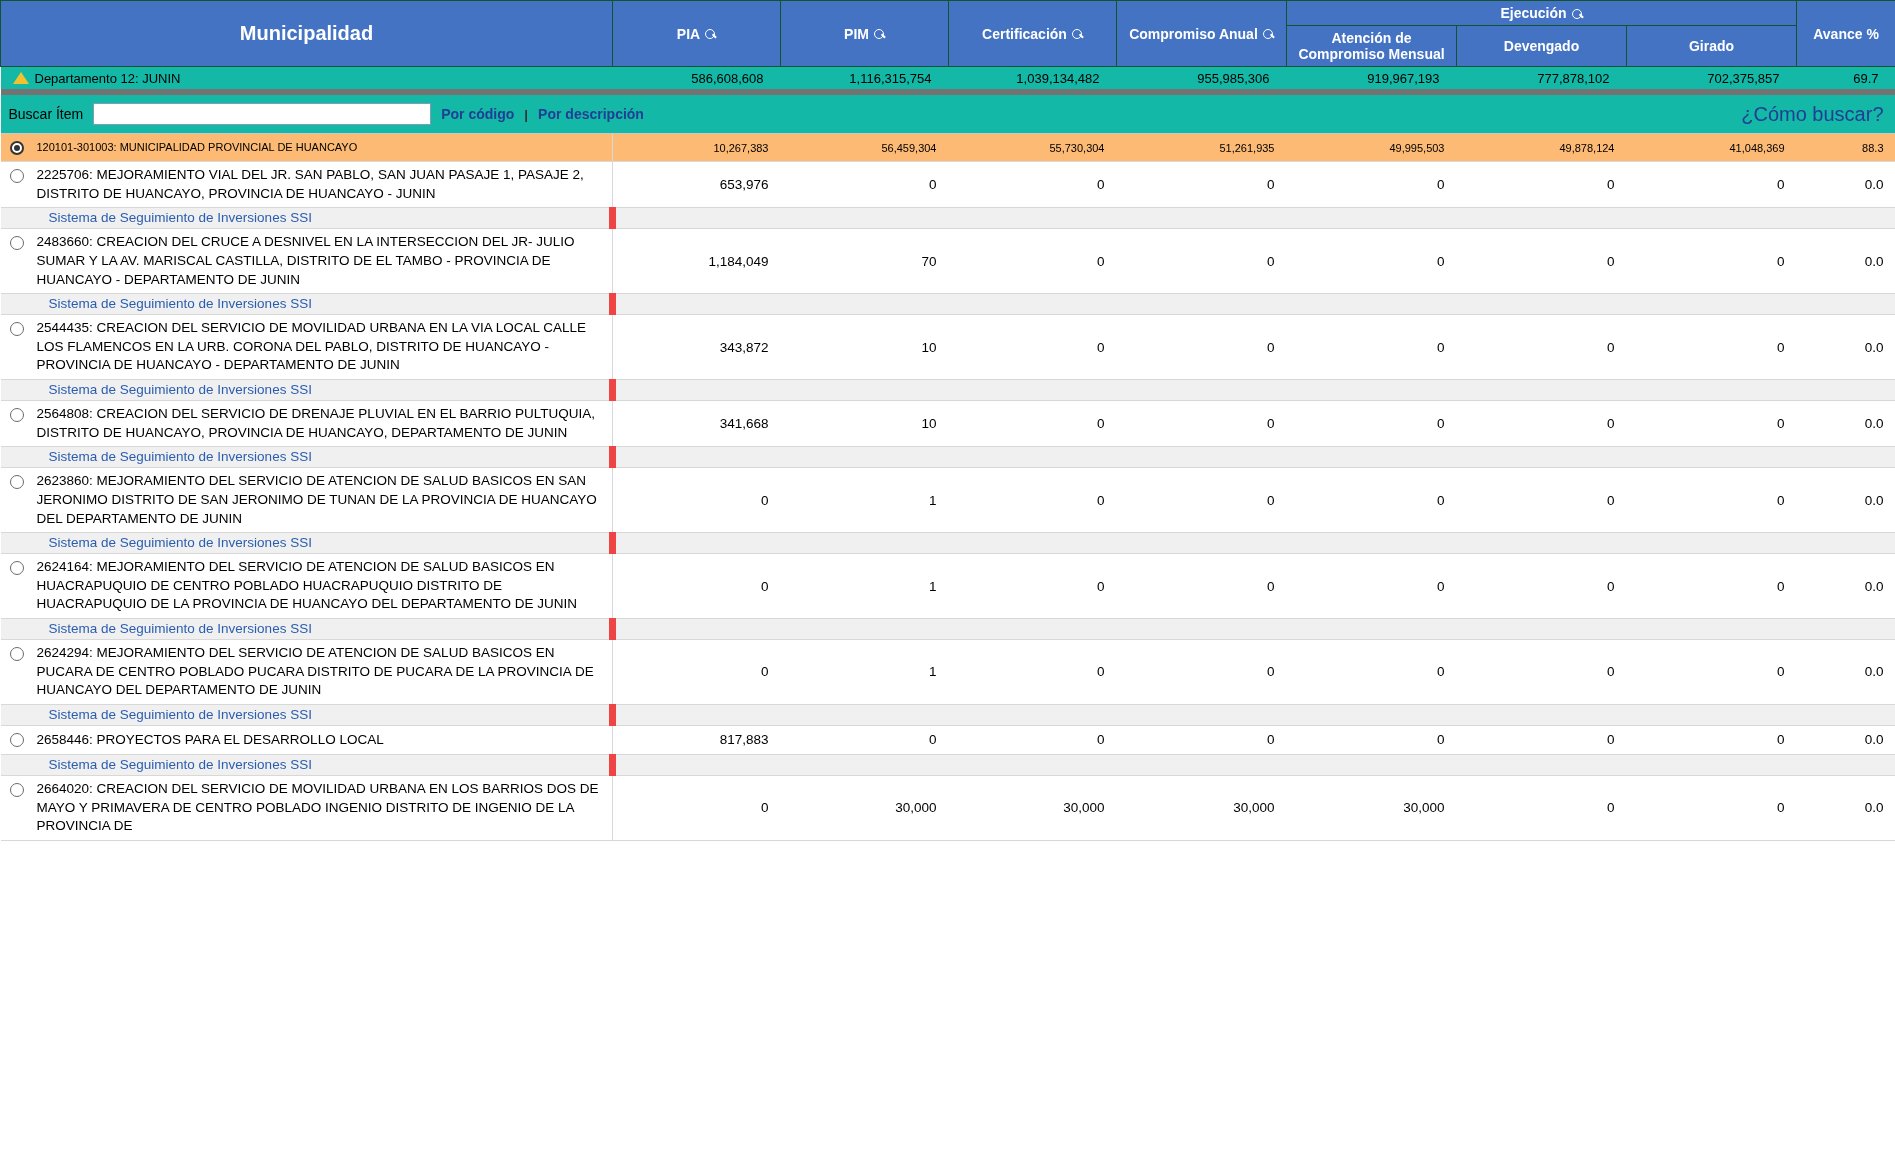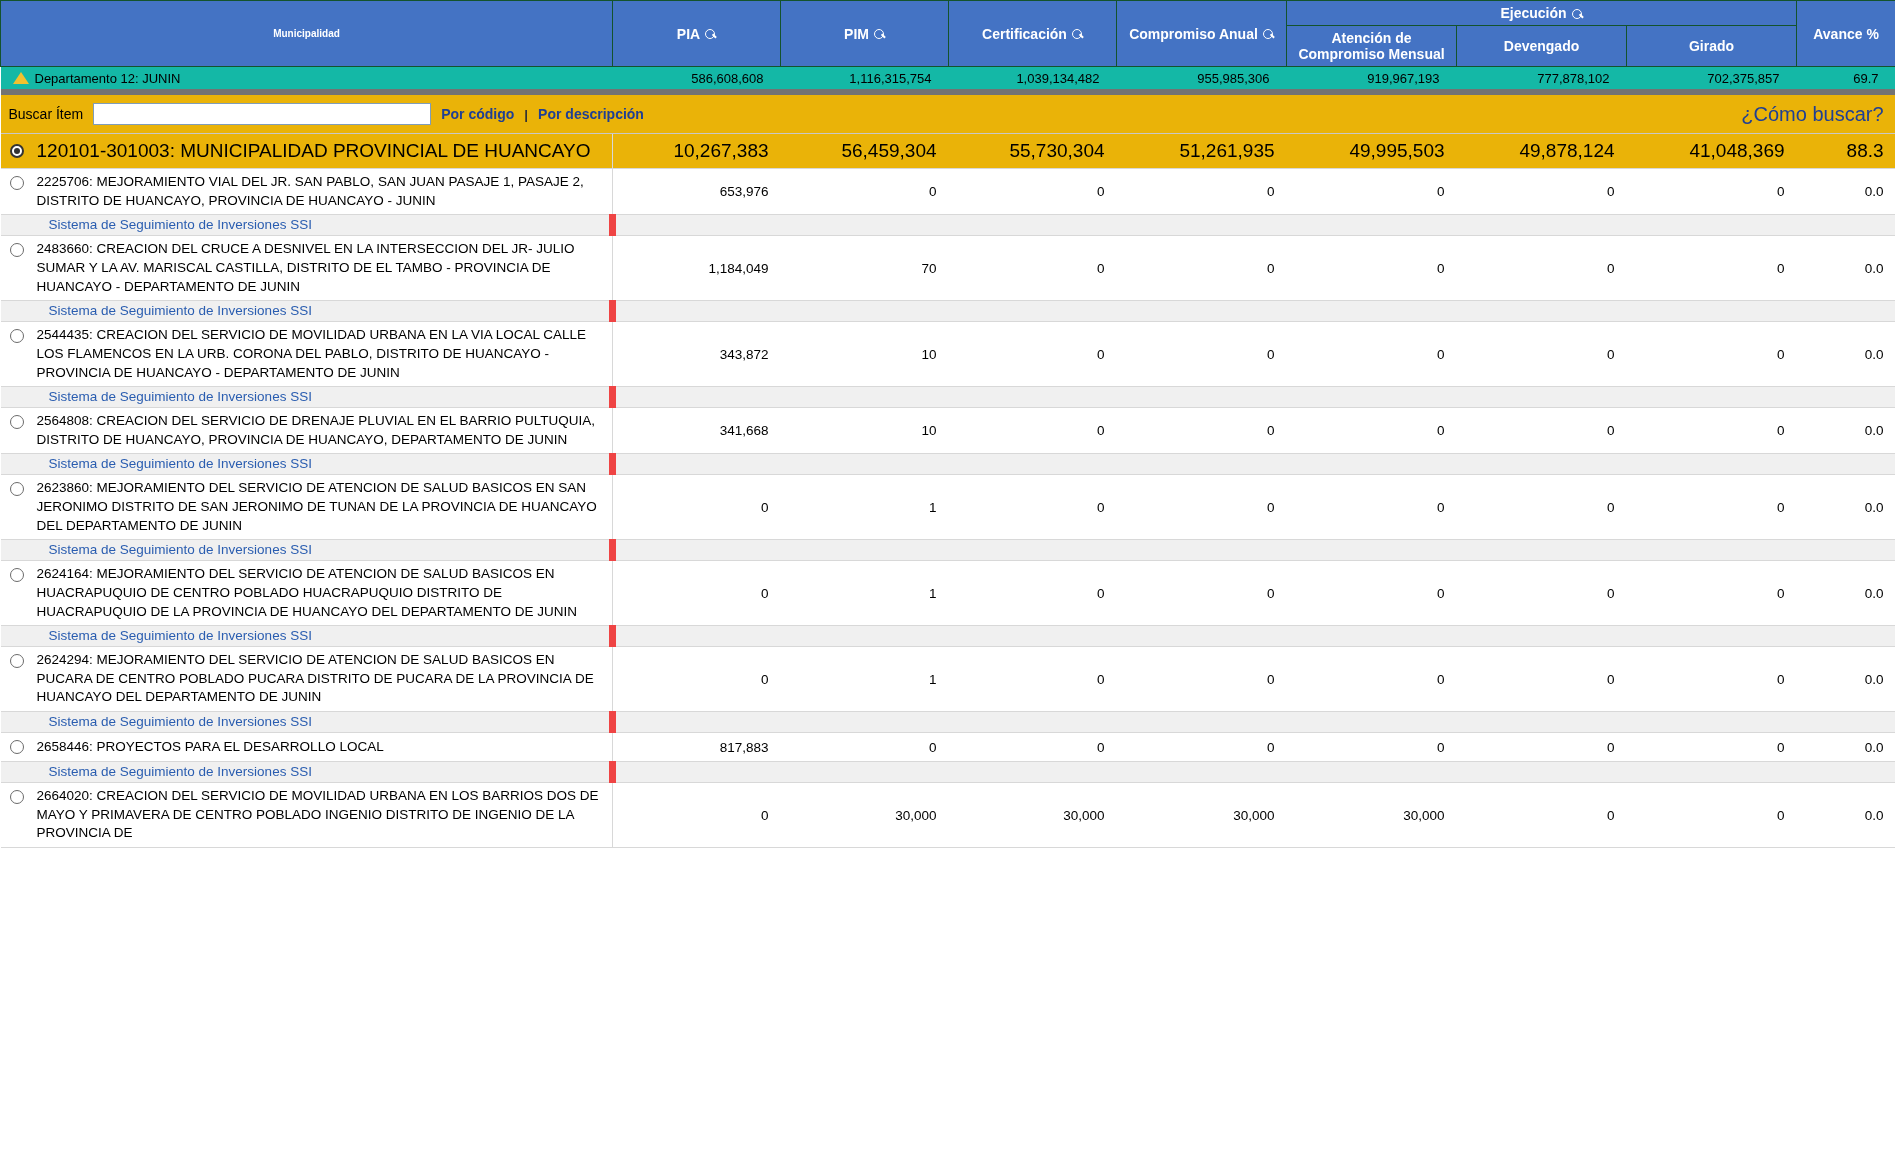--- a/index.html
+++ b/index.html
@@ -53,21 +53,21 @@
   thead th {
     background: #4473c4;
     color: #ffffff;
     border: 1px solid #14532d;
     font-weight: bold;
     font-size: 14px;
     text-align: center;
     vertical-align: middle;
     padding: 4px 3px;
   }
-  thead th.mun { font-size: 10px; margin-top: 24px; }
+  thead th.mun { font-size: 20px; margin-top: 24px; }
   .hdr-inner {
     display: inline-flex;
     align-items: center;
     justify-content: center;
     gap: 5px;
   }
   .sortglyph {
     display: inline-block;
     width: 11px;
     height: 11px;
@@ -85,21 +85,21 @@
     content: "";
     position: absolute;
     left: 7px; top: 7px;
     width: 5px; height: 1.6px;
     background: #ffffff;
     transform: rotate(45deg);
   }
 
   
   .searchbar td {
-    background: #eab308;
+    background: #14b8a6;
     border-bottom: 1px solid #c8c8c8;
     border-top: 1px solid #2f5597;
     padding: 5px 8px;
     height: 28px;
   }
   .searchwrap {
     display: flex;
     align-items: center;
     gap: 10px;
     width: 100%;
@@ -173,22 +173,22 @@
     line-height: 1.38;
     border-right: 1px solid #d8d8d8;
   }
   td.val-cell {
     text-align: right;
     padding-right: 12px;
     white-space: nowrap;
   }
 
   tr.highlight td {
-    background: #eab308;
-    font-size: 19px;
+    background: #fdba74;
+    font-size: 11px;
     border-bottom: 1px solid #d8d8d8;
   }
   tr.highlight td.name-cell { font-weight: normal; }
 
   
   tr.ssi td {
     background: #f0f0f0;
     border-bottom: 1px solid #d8d8d8;
     padding: 2px 0 3px 0;
   }

